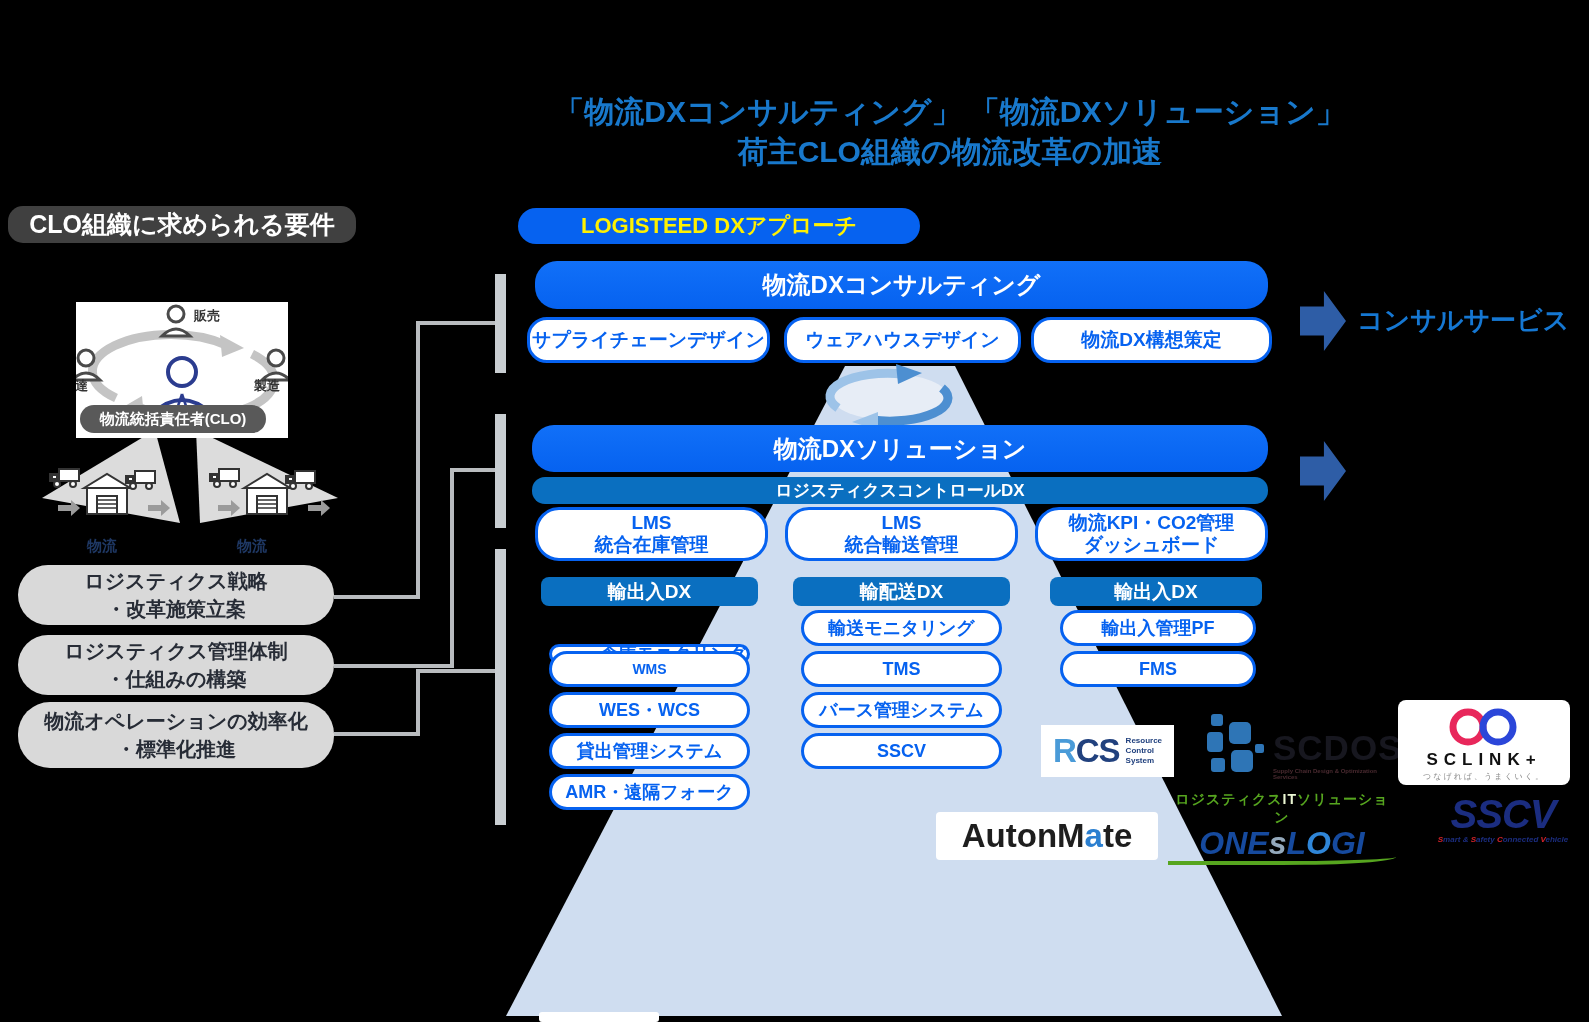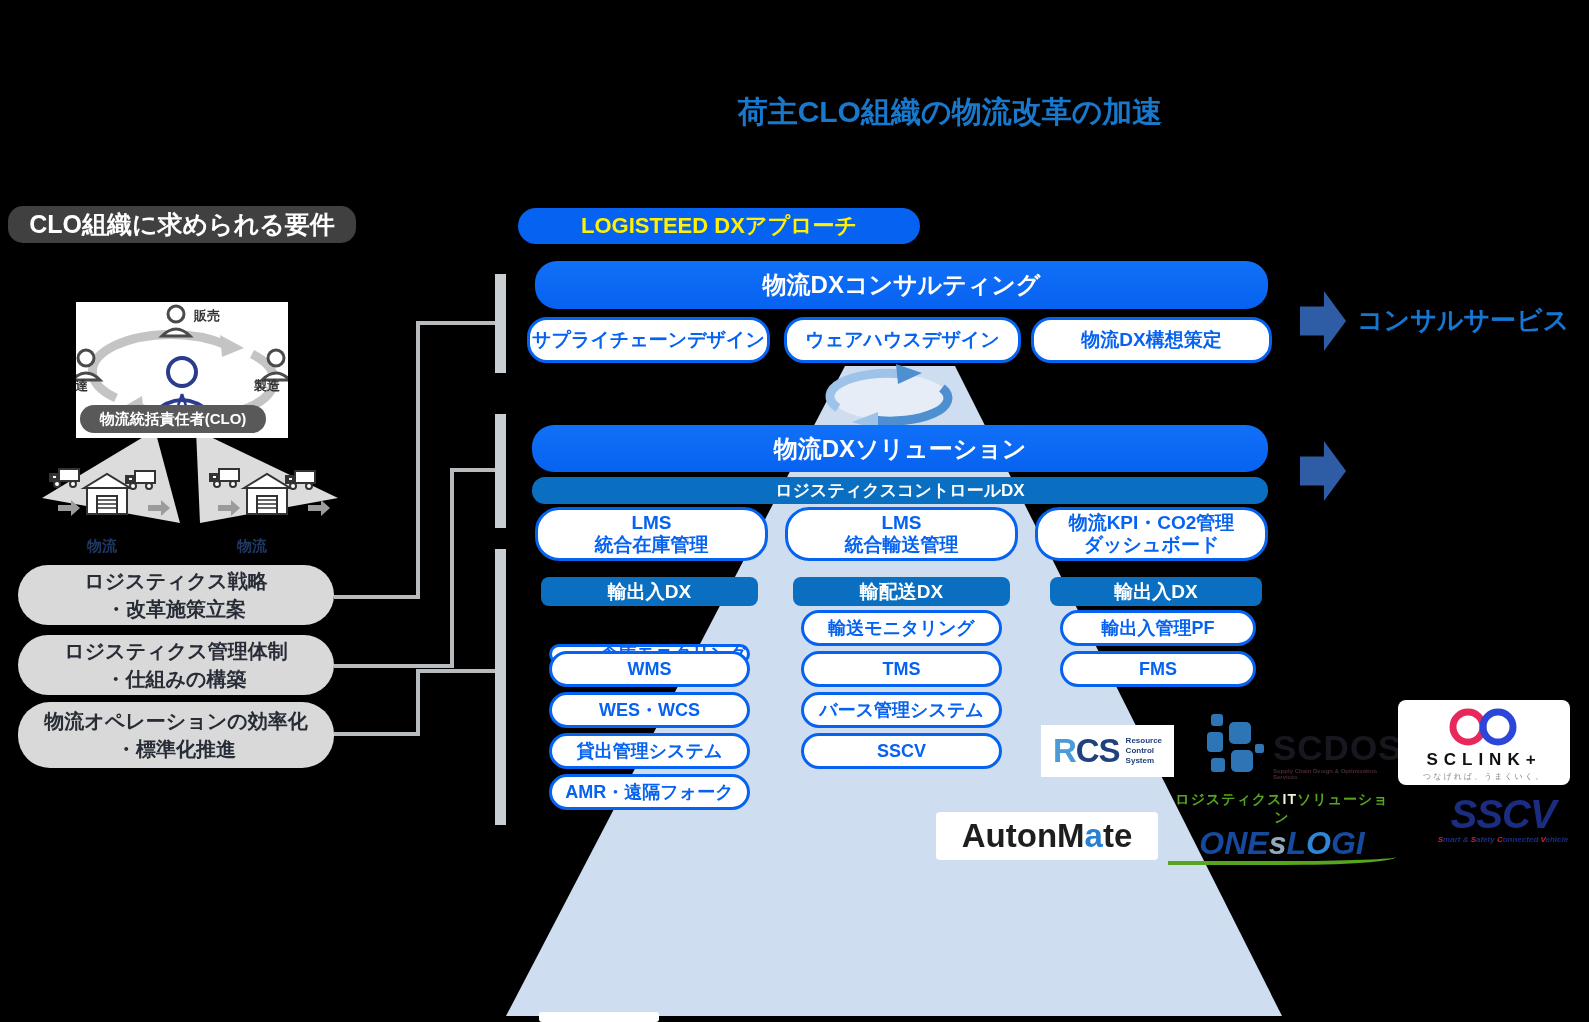--- a/index.html
+++ b/index.html
@@ -45,20 +45,21 @@
     <g>
       <ellipse cx="890" cy="397" rx="58" ry="23" fill="#E7EDF6"></ellipse>
       <path d="M838 408 A58 23 0 0 1 902 374" stroke="#9DC3E8" stroke-width="9" fill="none"></path>
       <polygon points="896,364 922,373 898,384" fill="#4D8FD1"></polygon>
       <path d="M942 388 A58 23 0 0 1 872 420" stroke="#4D8FD1" stroke-width="9" fill="none"></path>
       <polygon points="878,412 852,422 878,430" fill="#9DC3E8"></polygon>
     </g>
   </svg>
 
   <div class="abs" style="left:520px;top:92px;width:860px;color:var(--title-blue);font-weight:bold;font-size:30px;line-height:40px;text-align:center;">
+    <div>「物流DXコンサルティング」 「物流DXソリューション」</div>
     <div>荷主CLO組織の物流改革の加速</div>
   </div>
 
   <div class="abs ctr" style="left:8px;top:206px;width:348px;height:37px;background:var(--header-dark);border-radius:15px;color:#fff;font-weight:bold;font-size:25px;">
     <span>CLO組織に求められる要件</span>
   </div>
 
   <div class="abs" style="left:76px;top:302px;width:212px;height:136px;background:#fff;overflow:hidden;">
     <svg width="212" height="136" viewBox="0 0 212 136">
       <path d="M40 96 A72 34 0 0 1 150 43" stroke="#C4C4C4" stroke-width="9" fill="none"></path>
@@ -212,21 +213,21 @@
       </div>
   </div>
   <div class="abs bigarrow" style="left:1300px;top:441px;width:46px;height:60px;"></div>
 
   <div class="abs ctr midbar" style="left:541px;top:577px;width:217px;height:29px;font-size:19px;border-radius:8px;">
     <span>輸出入DX</span>
   </div>
   <div class="abs ctr wbox" style="left:549px;top:644px;width:201px;height:20px;font-size:18px;border-radius:18px;justify-content:flex-end;">
       <span>倉庫モニタリング</span>
     </div>
-  <div class="abs ctr wbox" style="left:549px;top:651px;width:201px;height:36px;font-size:18px;border-radius:18px;">
+  <div class="abs ctr wbox" style="left:549px;top:651px;width:201px;height:36px;font-size:14px;border-radius:18px;">
       <span>WMS</span>
     </div>
   <div class="abs ctr wbox" style="left:549px;top:692px;width:201px;height:36px;font-size:18px;border-radius:18px;">
       <span>WES・WCS</span>
     </div>
   <div class="abs ctr wbox" style="left:549px;top:733px;width:201px;height:36px;font-size:18px;border-radius:18px;">
       <span>貸出管理システム</span>
     </div>
   <div class="abs ctr wbox" style="left:549px;top:774px;width:201px;height:36px;font-size:18px;border-radius:18px;">
       <span>AMR・遠隔フォーク</span>

